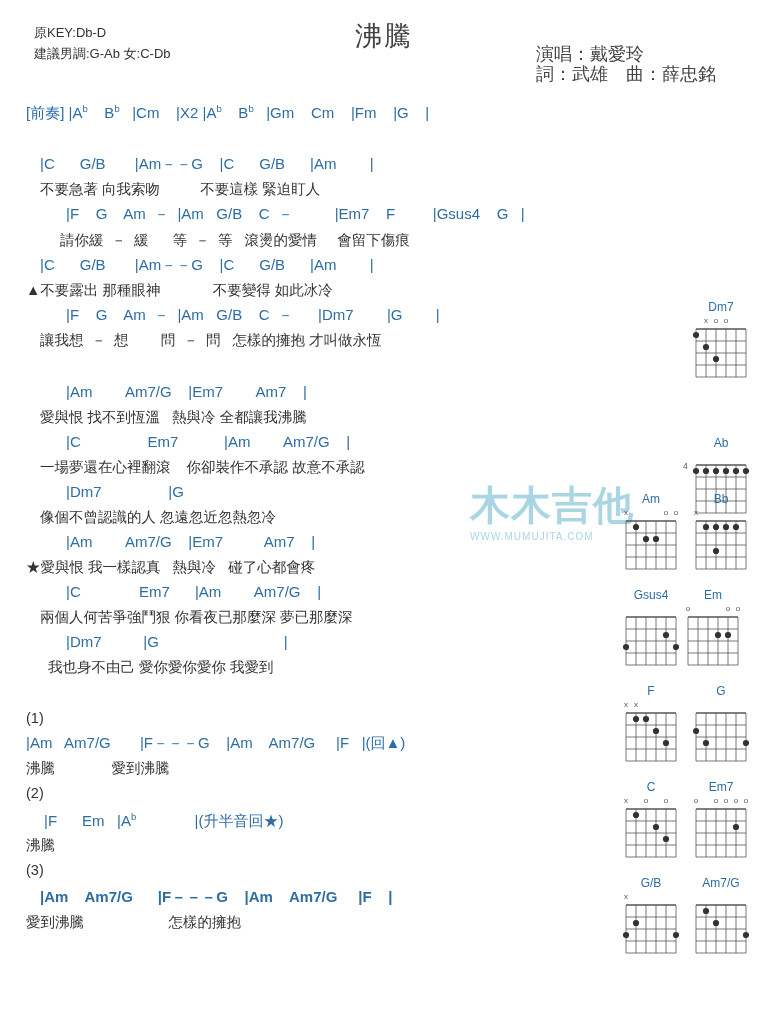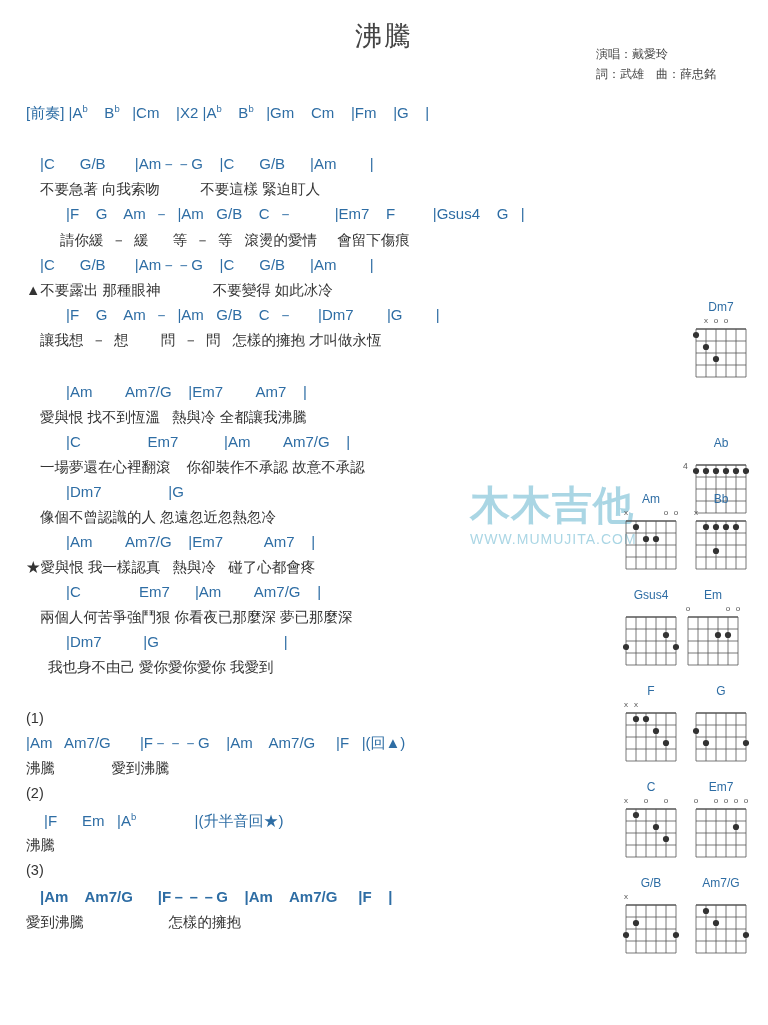--- a/index.html
+++ b/index.html
@@ -21,21 +21,21 @@
     position: absolute; left: 34px; top: 22px;
     font-size: 13px; color: #333; line-height: 21px;
   }
   .song-title {
     position: absolute; left: 0; right: 0; top: 18px;
     text-align: center;
     font-size: 27px; color: #444; letter-spacing: 2px;
   }
   .hdr-right {
     position: absolute; right: 52px; top: 44px;
-    font-size: 12px; color: #444; line-height: 20px; text-align: left;
+    font-size: 18px; color: #444; line-height: 20px; text-align: left;
   }
 
   
   .body { position: absolute; left: 0; top: 0; width: 768px; }
 
   .line {
     position: absolute;
     white-space: pre;
     font-size: 14.5px;
   }
@@ -57,21 +57,21 @@
   .watermark {
     position: absolute; left: 470px; top: 478px;
     width: 220px; text-align: left;
     pointer-events: none;
   }
   .wm-main {
     font-size: 40px; color: #9ccfe0; font-weight: bold;
     letter-spacing: 1px; opacity: .85;
   }
   .wm-sub {
-    font-size: 14px; color: #9ccfe0; letter-spacing: 1px; opacity: .85;
+    font-size: 10px; color: #9ccfe0; letter-spacing: 1px; opacity: .85;
     margin-top: -2px;
   }
 
   
   .diagrams { position: absolute; right: 8px; top: 300px; width: 140px; }
   .dia {
     position: absolute;
     width: 62px;
   }
   .dia .dname {
@@ -91,20 +91,24 @@
   .fretlabel {
     position: absolute; left: -10px; top: 9px;
     font-size: 8.5px; color: #555;
   }
 </style>
 </head>
 <body>
 
 <div id="sheet">
 
+  <div class="hdr-left">
+    <div>原KEY:Db-D</div>
+    <div>建議男調:G-Ab 女:C-Db</div>
+  </div>
 
   <div class="song-title">沸騰</div>
 
   <div class="hdr-right">
     <div>演唱：戴愛玲</div>
     <div>詞：武雄　曲：薛忠銘</div>
   </div>
 
   <div class="body" id="body">
       <div class="line chordline" style="left: 26px; top: 103px;">[前奏] |A<span class="sup">b</span>    B<span class="sup">b</span>   |Cm    |X2 |A<span class="sup">b</span>    B<span class="sup">b</span>   |Gm    Cm    |Fm    |G    |</div>

